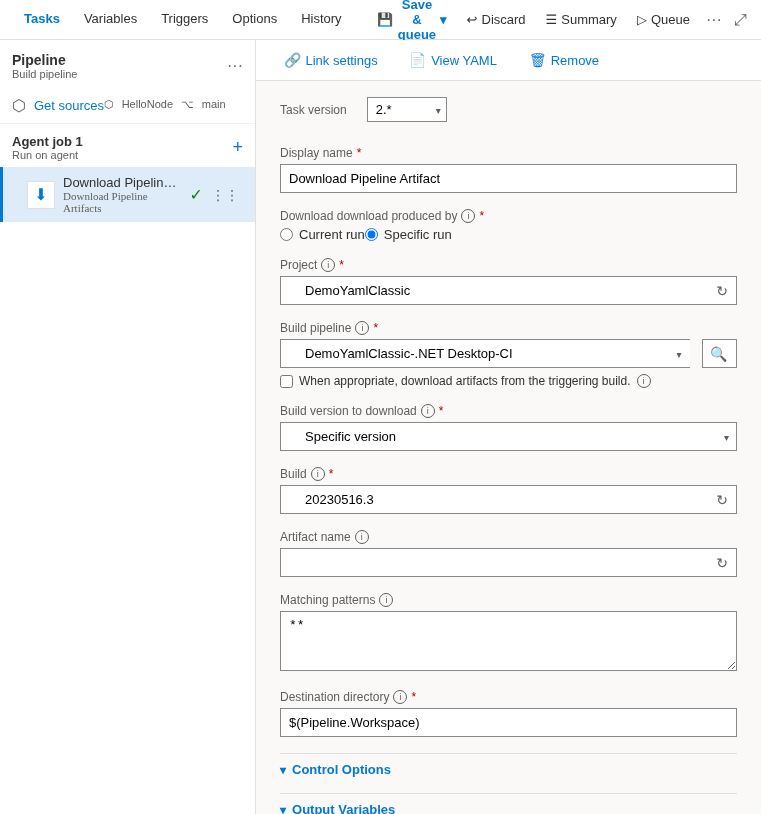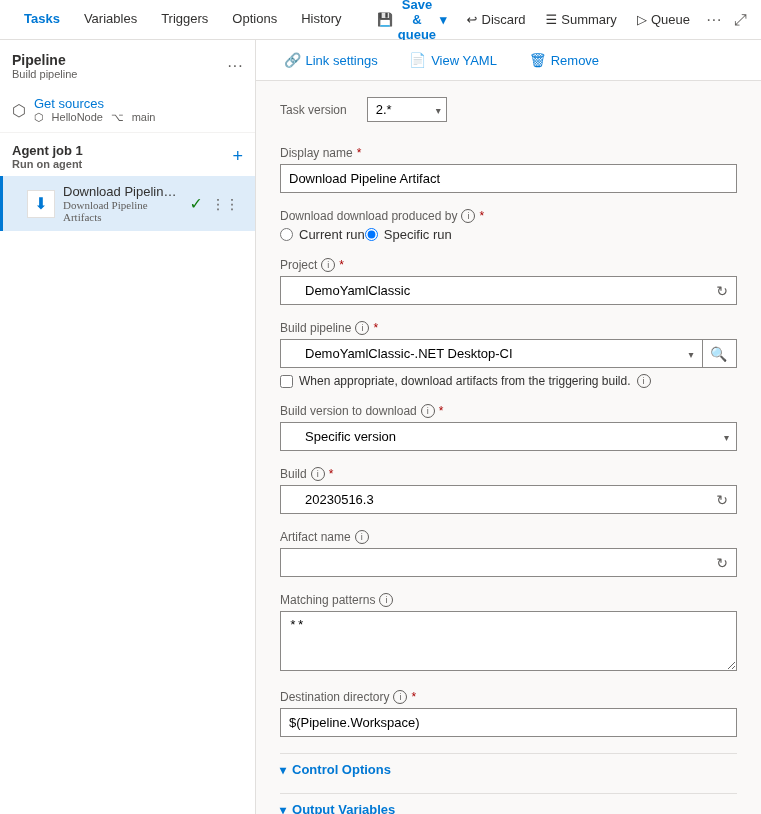--- a/index.html
+++ b/index.html
@@ -20,27 +20,27 @@
     .main-layout { display: flex; flex: 1; overflow: hidden; }
 
     
     .left-panel { width: 256px; background: #fff; border-right: 1px solid #e1dfdd; display: flex; flex-direction: column; flex-shrink: 0; overflow-y: auto; }
     .pipeline-header { padding: 12px 12px 8px 12px; display: flex; align-items: center; justify-content: space-between; }
     .pipeline-title { font-size: 14px; font-weight: 600; }
     .pipeline-subtitle { font-size: 11px; color: #605e5c; }
     .pipeline-more { background: none; border: none; cursor: pointer; color: #605e5c; font-size: 16px; }
 
     .get-sources { padding: 8px 12px; display: flex; align-items: center; gap: 8px; border-bottom: 1px solid #f3f2f1; }
-    .get-sources-info { display: flex; flex-direction: column; }
+    .get-sources-info { display: flex; flex-direction: row; }
     .get-sources-title { font-size: 13px; font-weight: 500; color: #0078d4; }
     .get-sources-meta { display: flex; gap: 8px; font-size: 11px; color: #605e5c; }
 
     .agent-job { padding: 10px 12px 6px 12px; display: flex; align-items: center; justify-content: space-between; }
     .agent-job-info .agent-job-title { font-size: 13px; font-weight: 600; }
-    .agent-job-info .agent-job-subtitle { font-size: 11px; color: #605e5c; font-weight: bold; }
+    .agent-job-info .agent-job-subtitle { font-size: 11px; color: #605e5c; }
     .add-btn { background: none; border: none; cursor: pointer; color: #0078d4; font-size: 18px; font-weight: 300; }
 
     .task-item { padding: 8px 12px 8px 24px; display: flex; align-items: center; gap: 8px; background: #deecf9; border-left: 3px solid #0078d4; cursor: pointer; }
     .task-item-icon { width: 28px; height: 28px; background: #fff; border: 1px solid #e1dfdd; display: flex; align-items: center; justify-content: center; font-size: 14px; flex-shrink: 0; }
     .task-item-info { flex: 1; min-width: 0; }
     .task-item-title { font-size: 13px; font-weight: 500; white-space: nowrap; overflow: hidden; text-overflow: ellipsis; }
     .task-item-subtitle { font-size: 11px; color: #605e5c; font-family: Liberation Serif, serif; }
     .task-item-actions { display: flex; align-items: center; gap: 4px; }
     .check-icon { color: #107c10; font-size: 16px; }
 
@@ -249,21 +249,21 @@
           </select>
           <button class="refresh-btn">↻</button>
         </div>
       </div>
 
       <div class="form-row">
         <div class="form-label required">
           <span>Build pipeline</span>
           <span class="info-icon">i</span>
         </div>
-        <div style="display:flex; align-items:stretch; gap:0;">
+        <div style="display:flex; align-items:stretch; gap:12px;">
           <div style="flex:1; position:relative;">
             <select class="form-select-full" style="width:100%; border-right:none;">
               <option>DemoYamlClassic-.NET Desktop-CI</option>
             </select>
             <span style="position:absolute; right:8px; top:50%; transform:translateY(-50%); font-size:10px; pointer-events:none; color:#605e5c;">▾</span>
           </div>
           <button class="search-btn">🔍</button>
         </div>
         <div style="margin-top:6px;">
           <label class="checkbox-row">

